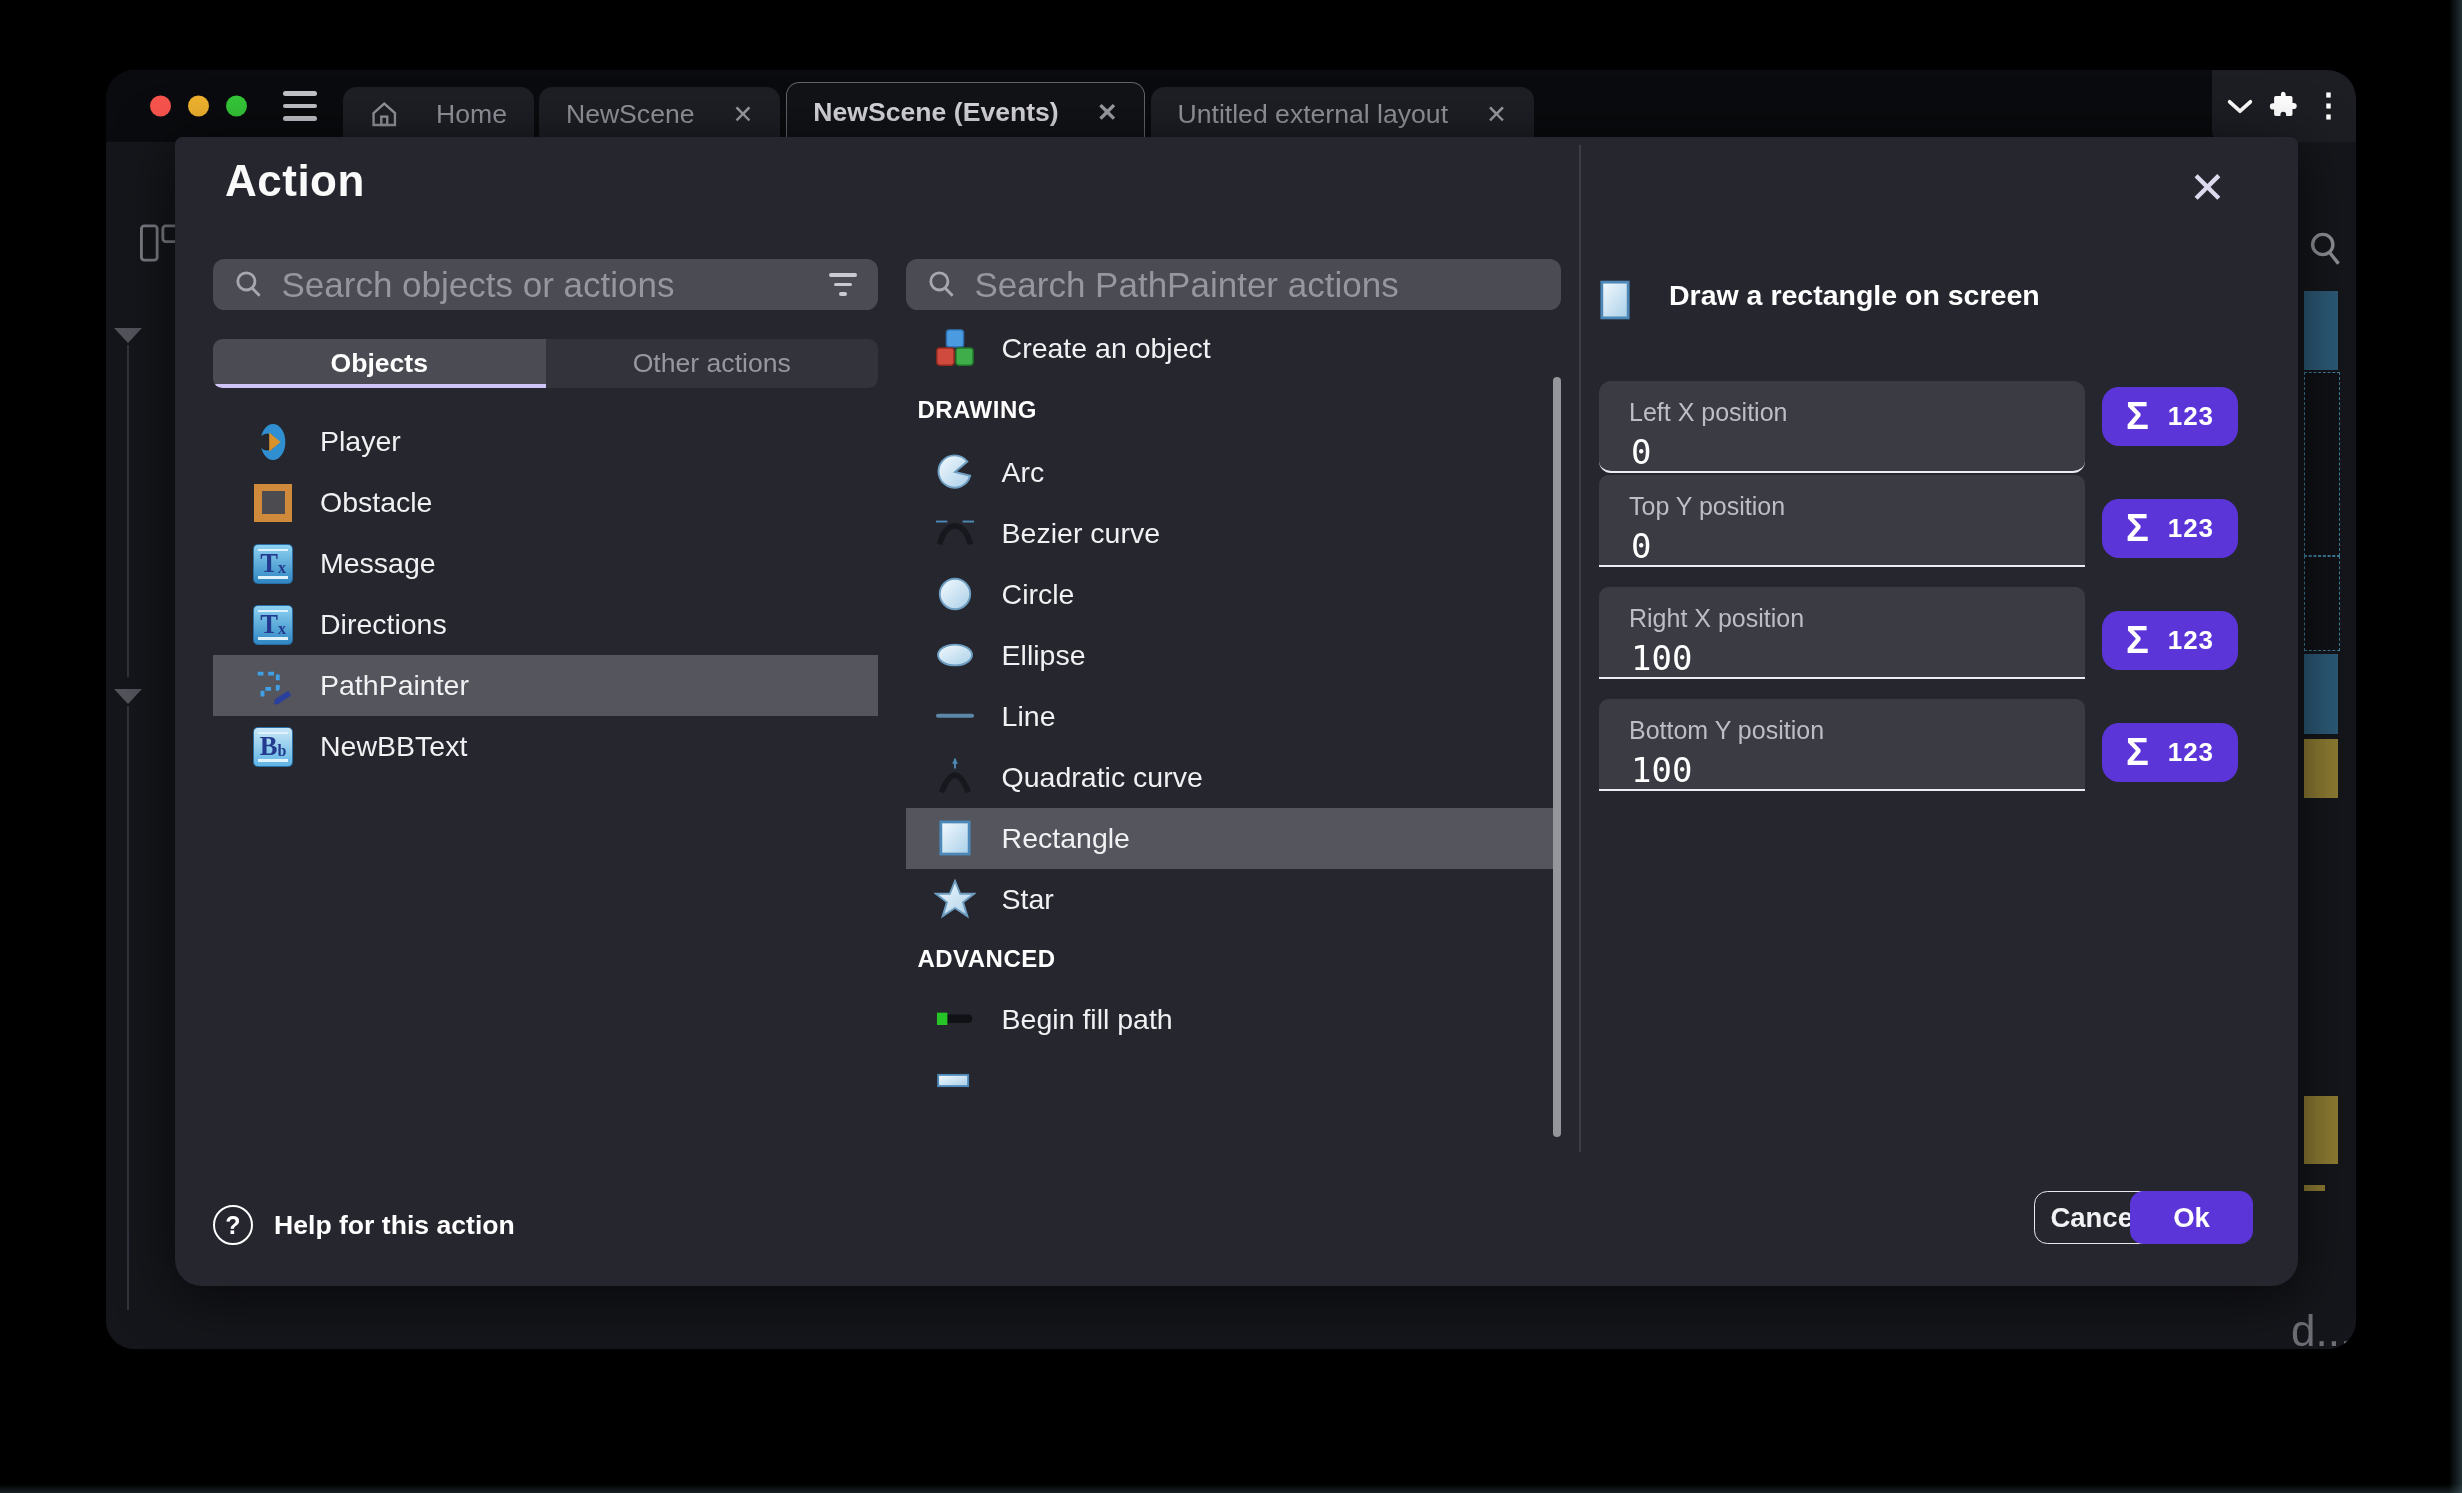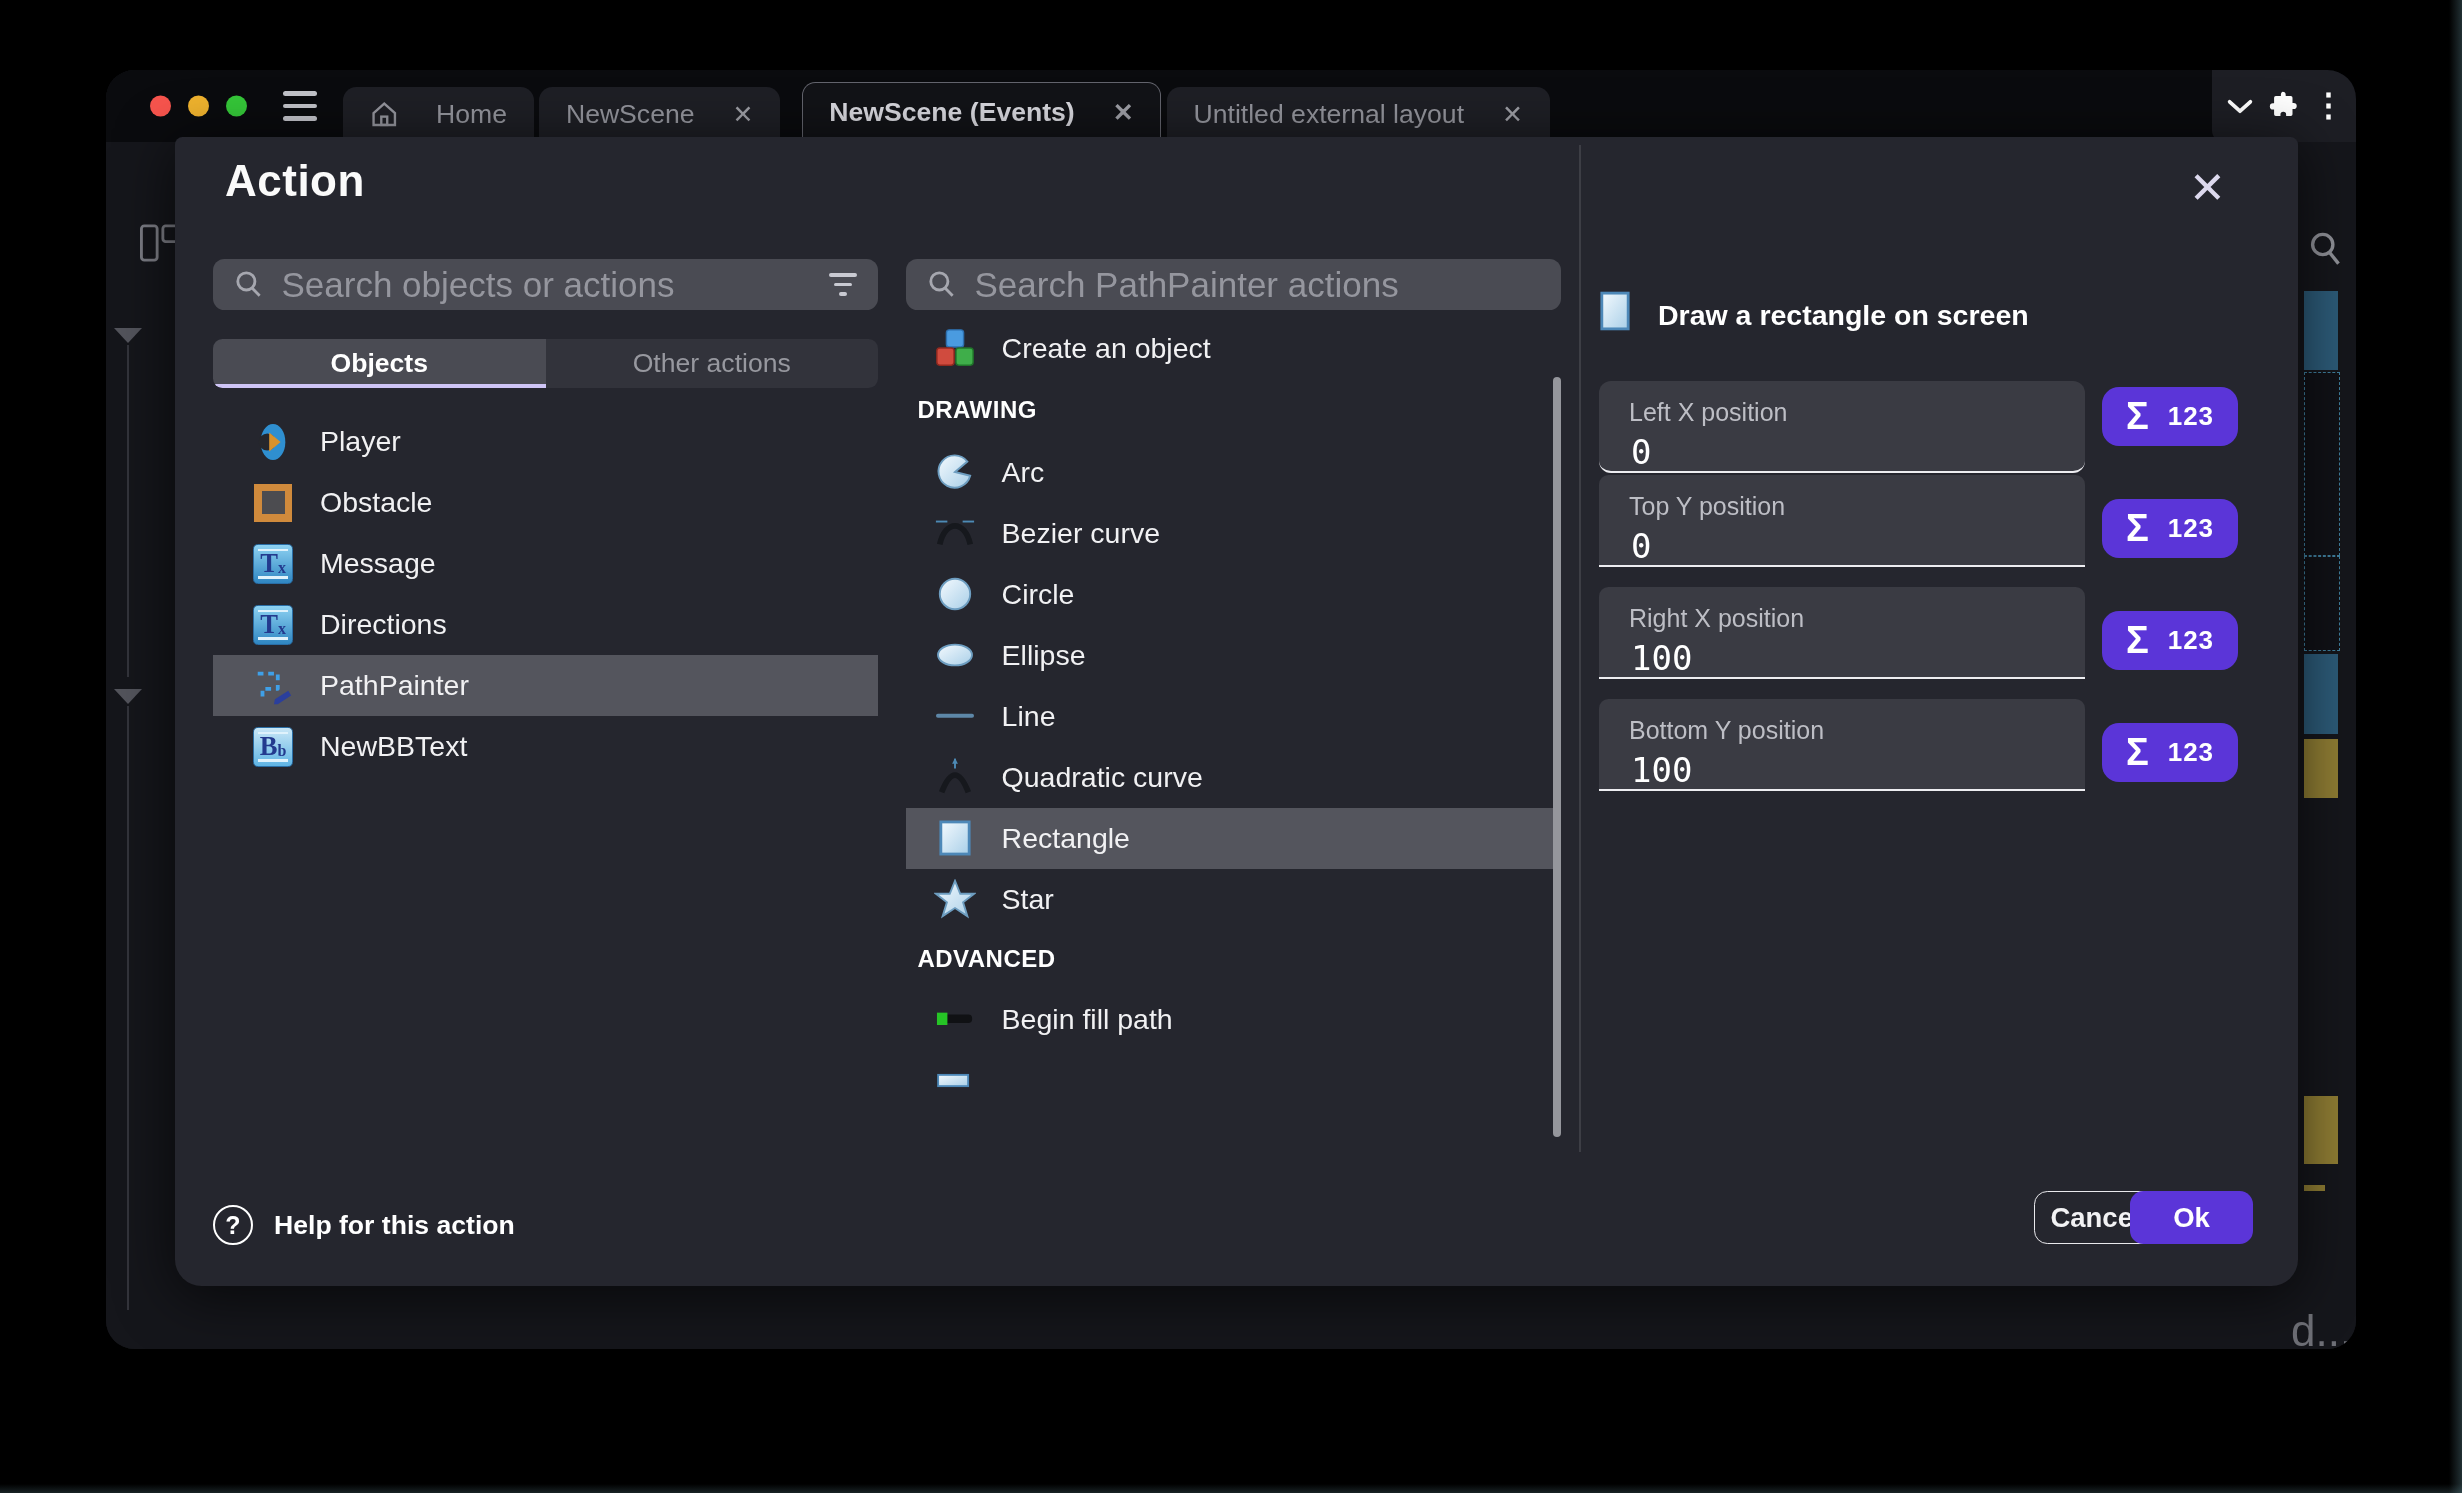--- a/index.html
+++ b/index.html
@@ -15,21 +15,21 @@
           background:#15161b;overflow:hidden;box-shadow:0 23px 76px rgba(0,0,0,.8);}
   .titlebar{position:absolute;left:0;top:0;right:0;height:72px;background:#0a0b0e;}
   .traffic{position:absolute;top:50%;transform:translateY(-50%);width:21px;height:21px;border-radius:50%;}
   .t-red{left:44px;}  .t-yellow{left:82px;} .t-green{left:120px;}
   .hamburger{position:absolute;left:177px;top:21px;width:34px;height:30px;display:flex;flex-direction:column;justify-content:space-between;cursor:pointer;}
   .hamburger span{display:block;height:4.7px;border-radius:2.8px;background:#c2c3c9;}
   .tabs{position:absolute;left:237px;top:0;height:72px;display:flex;align-items:flex-end;gap:5.7px;}
   .tab{height:55px;border-radius:13.3px 13.3px 0 0;background:#1e1f25;color:#94959d;font-size:26.6px;
        display:flex;align-items:center;gap:38px;padding:0 26.6px;cursor:pointer;}
   .tab .tab-close{font-size:25px;color:#9e9fa6;}
-  .tab.active{height:59px;background:#121317;border:1.9px solid #63646d;border-bottom:none;color:#d9d9df;font-weight:600;margin-left:16px;}
+  .tab.active{height:59px;background:#121317;border:1.9px solid #63646d;border-bottom:none;color:#d9d9df;font-weight:600;}
   .home-ic{width:28.5px;height:28.5px;}
   .right-tools{position:absolute;right:0;top:0;width:144px;height:72px;background:#1d1e24;border-radius:0 28.5px 0 11.4px;
        display:flex;align-items:center;justify-content:space-evenly;}
   .kebab{color:#fff;font-size:32px;font-weight:bold;letter-spacing:0;line-height:9.5px;cursor:pointer;}
 
   
   .events-bg{position:absolute;left:0;top:72px;right:0;bottom:0;background:#15161b;}
   .tri{position:absolute;width:0;height:0;border-left:14.2px solid transparent;border-right:14.2px solid transparent;border-top:15px solid #53545c;}
   .guide{position:absolute;width:1.9px;background:#33343b;}
   .estrip{position:absolute;left:2198px;width:34px;}
@@ -65,21 +65,21 @@
   .row{height:61px;display:flex;align-items:center;gap:25px;padding-left:38px;cursor:pointer;font-size:28.5px;color:#f1f1f3;}
   .row.sel{background:#54555d;}
   .icbox{width:44px;height:44px;flex:0 0 44px;display:flex;align-items:center;justify-content:center;}
 
   .action-list{position:relative;margin-top:7.6px;height:822px;overflow:hidden;}
   .a-row{padding-left:26.6px;}
   .sect{height:63px;display:flex;align-items:center;padding-left:11.4px;font-size:24px;font-weight:700;color:#fff;letter-spacing:0.5px;}
   .sect.adv{height:59px;}
   .scroll-thumb{position:absolute;right:0;top:59px;width:8.5px;height:760px;border-radius:4.7px;background:#95969c;cursor:pointer;}
 
-  .action-head{display:flex;align-items:flex-end;gap:27px;height:53px;}
+  .action-head{display:flex;align-items:flex-start;gap:38px;height:53px;}
   .action-head .title{font-size:28.5px;font-weight:700;color:#fff;}
   .field{position:absolute;left:0;width:486px;height:92px;background:#3a3b43;border-radius:9.5px 9.5px 0 0;
          border-bottom:2.8px solid #ededf1;box-sizing:border-box;cursor:text;}
   .field .flabel{padding:17px 0 0 30px;font-size:25px;color:#bdbec5;}
   .field input{display:block;margin:3.8px 0 0 30px;width:418px;background:transparent;border:none;outline:none;
          color:#fff;font-size:34px;font-family:"DejaVu Sans Mono",monospace;}
   .f1{top:102px;border-radius:12px;} .f2{top:196px;} .f3{top:308px;} .f4{top:420px;}
   .expr-btn{position:absolute;left:503px;width:136px;height:59px;border-radius:17px;background:#5b35d8;border:none;
          display:flex;align-items:center;justify-content:center;gap:19px;cursor:pointer;color:#fff;}
   .expr-btn .sg{font-size:38px;font-weight:700;}

